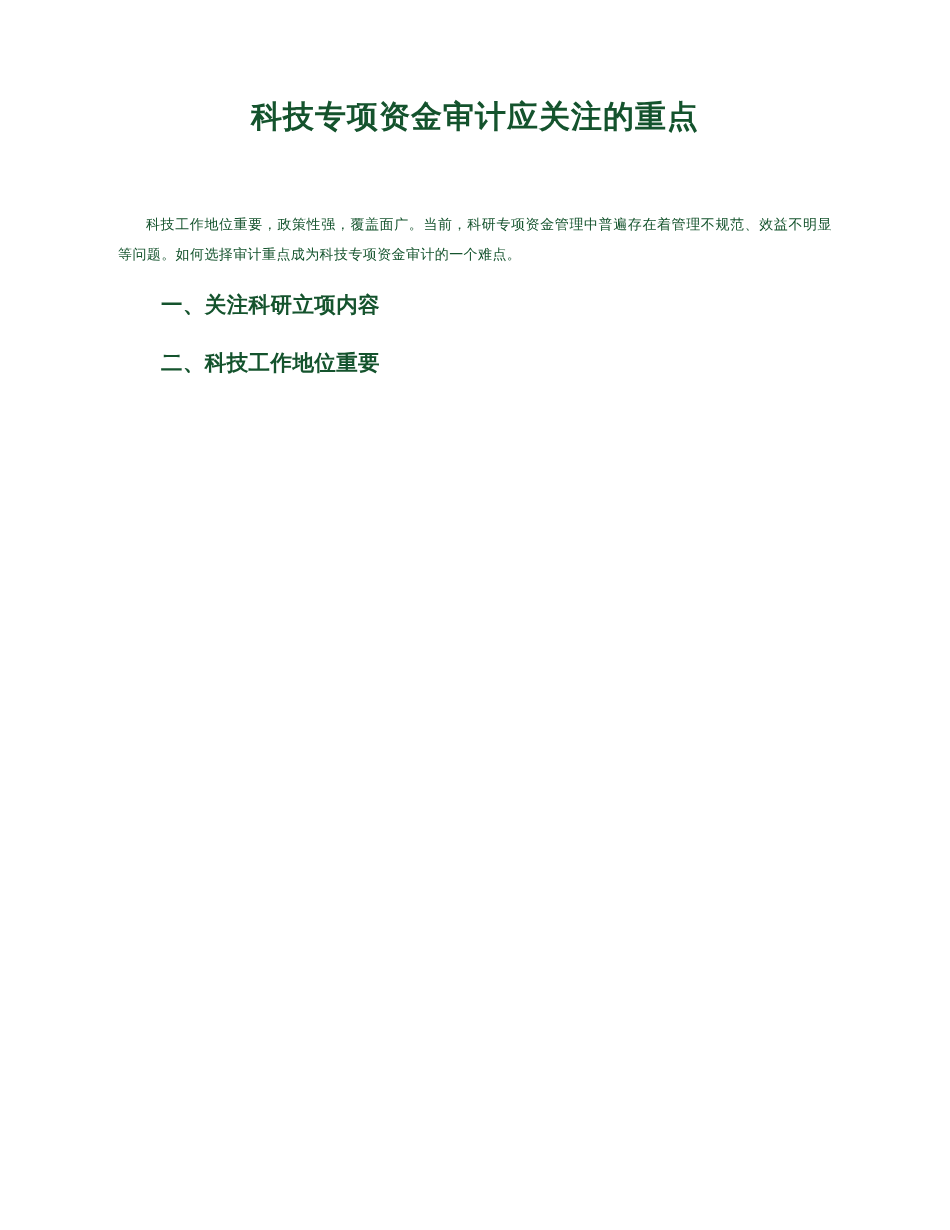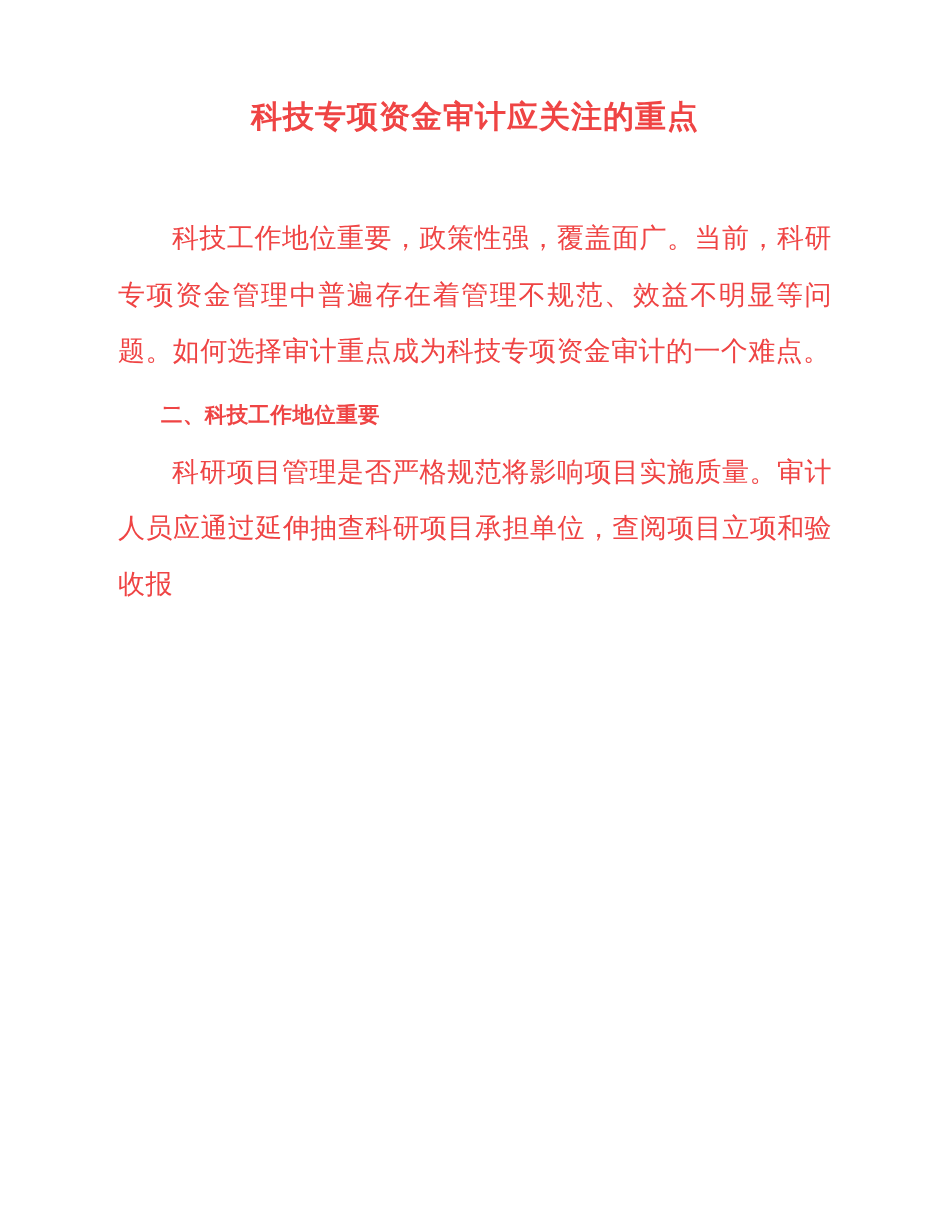--- a/index.html
+++ b/index.html
@@ -8,34 +8,34 @@
     background: #ffffff;
   }
   .page {
     width: 950px;
     height: 1230px;
     background: #ffffff;
     position: relative;
     box-sizing: border-box;
     padding: 95px 118px 0 118px;
     font-family: "DejaVu Serif", "Liberation Serif", serif;
-    color: #ef4444;
+    color: #14532d;
     overflow: hidden;
   }
   .doc-title {
     font-family: "DejaVu Sans", "Liberation Sans", sans-serif;
     font-size: 31px;
     font-weight: bold;
     text-align: center;
     letter-spacing: 1px;
     margin: 0 0 72px 0;
     line-height: 1.4;
   }
   .para {
-    font-size: 27px;
+    font-size: 14px;
     line-height: 2.08;
     text-align: justify;
     text-justify: inter-ideograph;
     text-indent: 2em;
     margin: 0 0 12px 0;
     letter-spacing: 0.4px;
   }
   .heading {
     font-family: "DejaVu Sans", "Liberation Sans", sans-serif;
     font-size: 21.5px;
@@ -47,18 +47,18 @@
   }
 </style>
 </head>
 <body>
 
 <div class="page">
   <h1 class="doc-title">科技专项资金审计应关注的重点</h1>
 
   <p class="para">科技工作地位重要，政策性强，覆盖面广。当前，科研专项资金管理中普遍存在着管理不规范、效益不明显等问题。如何选择审计重点成为科技专项资金审计的一个难点。</p>
 
+  <p class="heading">一、关注科研立项内容</p>
 
 
   <p class="heading">二、科技工作地位重要</p>
 
-  <p class="para">科研项目管理是否严格规范将影响项目实施质量。审计人员应通过延伸抽查科研项目承担单位，查阅项目立项和验收报</p>
 </div>
 
 </body></html>

